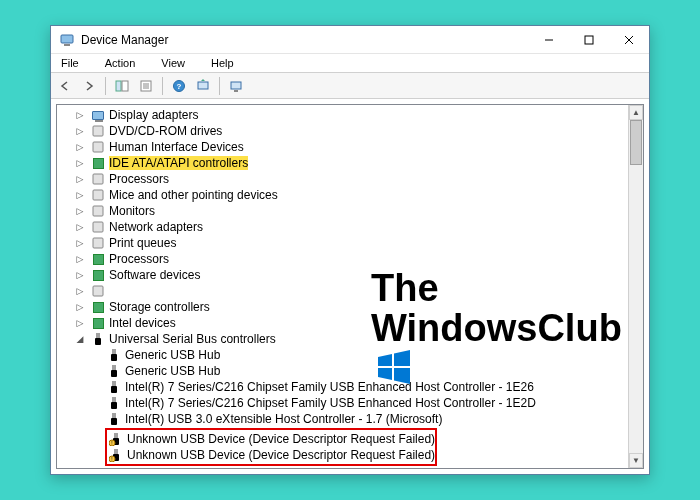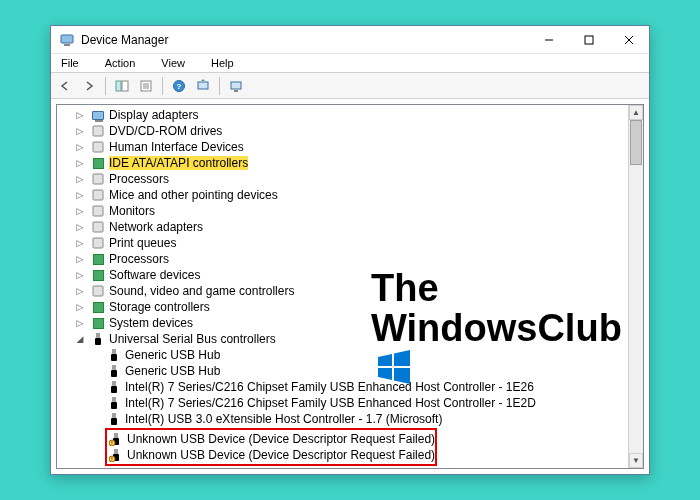--- a/index.html
+++ b/index.html
@@ -348,35 +348,34 @@
             </span>
             <span class="label">Software devices</span>
           </div>
           <div class="node indent-1">
             <span class="expander">▷</span>
             <span class="dev-icon">
               <svg width="14" height="14">
                 <rect x="2" y="2" width="10" height="10" rx="1" fill="#e2e2e2" stroke="#888"></rect>
               </svg>
             </span>
-            <span class="label">Sound, video and game controllers</span>
           </div>
           <div class="node indent-1">
             <span class="expander">▷</span>
             <span class="dev-icon">
               <div class="chip-icon"></div>
             </span>
             <span class="label">Storage controllers</span>
           </div>
           <div class="node indent-1">
             <span class="expander">▷</span>
             <span class="dev-icon">
               <div class="chip-icon"></div>
             </span>
-            <span class="label">System devices</span>
+            <span class="label">Intel devices</span>
           </div>
           <div class="node indent-1">
             <span class="expander">◢</span>
             <span class="dev-icon">
               <svg width="14" height="14">
                 <rect x="5" y="1" width="4" height="5" fill="#a0a0a0"></rect>
                 <rect x="4" y="6" width="6" height="7" rx="1" fill="#000"></rect>
               </svg>
             </span>
             <span class="label">Universal Serial Bus controllers</span>

